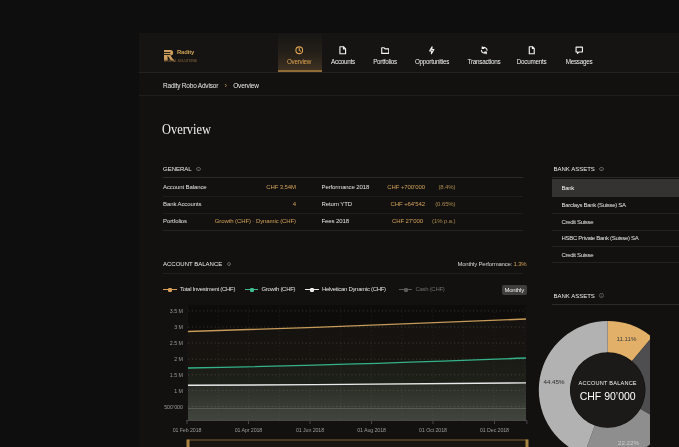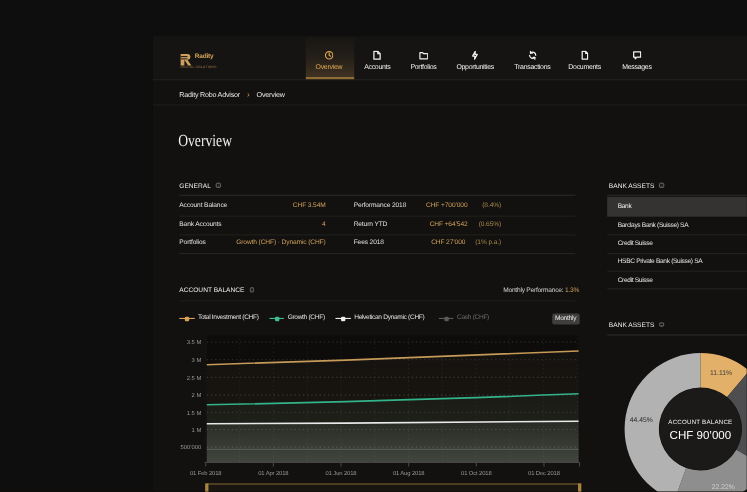--- a/index.html
+++ b/index.html
@@ -206,21 +206,21 @@
 <div class="br" style="top:235px;">HSBC Private Bank (Suisse) SA</div>
 <div class="br" style="top:251.5px;">Credit Suisse</div>
 <div class="bsep" style="top:213px;"></div>
 <div class="bsep" style="top:229.7px;"></div>
 <div class="bsep" style="top:246.2px;"></div>
 <div class="bsep" style="top:262px;"></div>
 </div>
 <div class="abs hdr" style="left:553.5px; top:292.5px;">BANK ASSETS<span class="info">i</span></div>
 <div class="sep" style="left:551.5px; top:304px; right:0; background:#2c2a27;"></div>
 
-<div class="abs" style="left:548px; top:308px; width:131px; height:139px; overflow:hidden;">
+<div class="abs" style="left:519px; top:308px; width:131px; height:139px; overflow:hidden;">
 <svg width="131" height="139" viewBox="548 308 131 139">
 <path d="M636.7,321.0 A69.0,69.0 0 0 1 681.1,337.1 L661.0,361.0 A37.8,37.8 0 0 0 636.7,352.2 Z" fill="#e2b069"></path>
 <path d="M681.1,337.1 A69.0,69.0 0 0 1 696.5,424.5 L669.4,408.9 A37.8,37.8 0 0 0 661.0,361.0 Z" fill="#4e4e50"></path>
 <path d="M696.5,424.5 A69.0,69.0 0 0 1 613.1,454.8 L623.8,425.5 A37.8,37.8 0 0 0 669.4,408.9 Z" fill="#8e8e8e"></path>
 <path d="M613.1,454.8 A69.0,69.0 0 0 1 636.7,321.0 L636.7,352.2 A37.8,37.8 0 0 0 623.8,425.5 Z" fill="#b2b2b2"></path>
 <circle cx="636.7" cy="390" r="37.3" fill="#1b1a19"></circle>
 <text x="655.5" y="341" font-size="6.2" fill="#41403c" text-anchor="middle">11.11%</text>
 <text x="583" y="383.5" font-size="6.2" fill="#2c2c2c" text-anchor="middle">44.45%</text>
 <text x="657.5" y="444.5" font-size="6.2" fill="#cfcfcf" text-anchor="middle">22.22%</text>
 <text x="636.7" y="385" font-size="5.6" fill="#f2f2f2" text-anchor="middle" letter-spacing="0.2">ACCOUNT BALANCE</text>

